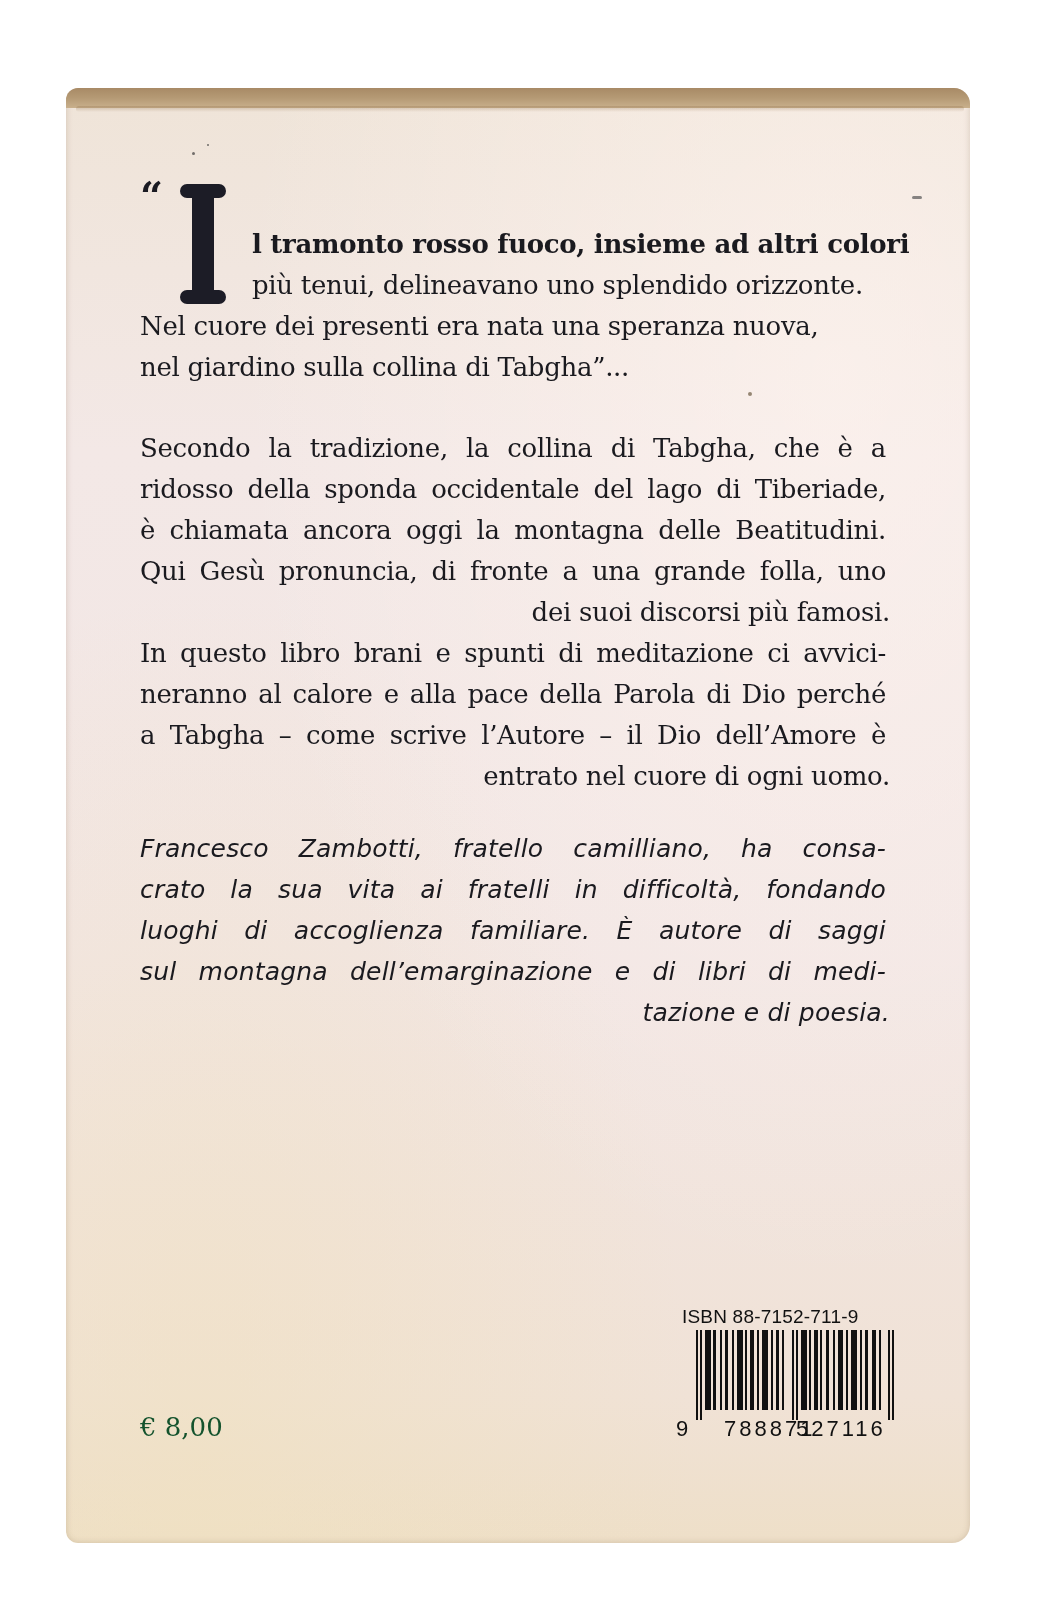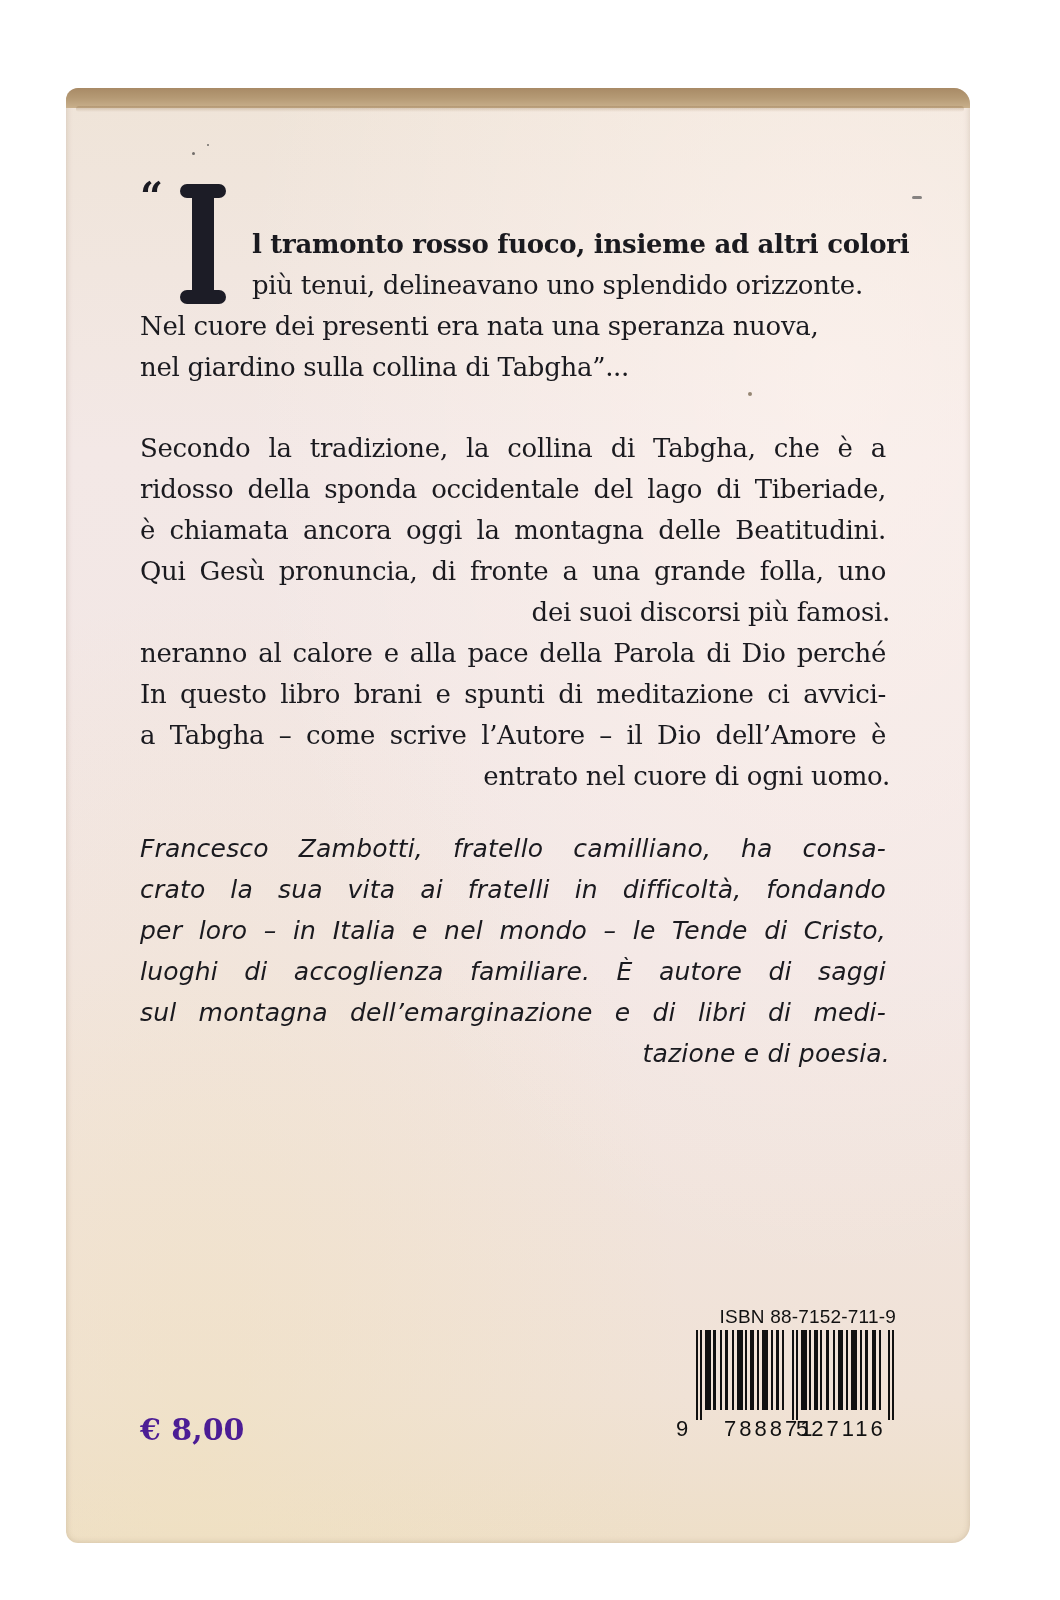--- a/index.html
+++ b/index.html
@@ -120,34 +120,34 @@
       font-family: "DejaVu Sans", sans-serif;
       font-style: italic;
       font-size: 25px;
       letter-spacing: 0.2px;
     }
     .price {
       position: absolute;
       left: 140px;
       top: 1412px;
       font-family: "DejaVu Serif", serif;
-      font-weight: bold;
-      font-size: 30px;
-      color: #4c1d95;
+      font-weight: normal;
+      font-size: 26px;
+      color: #14532d;
     }
     .isbn-label {
       position: absolute;
       left: 682px;
       top: 1306px;
       width: 214px;
       font-family: "Liberation Sans", sans-serif;
       font-size: 19px;
       color: #111;
       letter-spacing: 0.2px;
-      text-align: right;
+      text-align: left;
     }
     .barcode {
       position: absolute;
       left: 696px;
       top: 1330px;
       width: 200px;
       height: 90px;
     }
     .ean-digits {
       position: absolute;
@@ -194,30 +194,29 @@
   <div class="quote-line" style="left:112px;top:89px;">più tenui, delineavano uno splendido orizzonte.</div>
   <div class="quote-line" style="left:0;top:171px;">nel giardino sulla collina di Tabgha”...</div>
 </div>
 
 <div class="text-block para" style="top:428px;">
   <span class="justify-line">Secondo la tradizione, la collina di Tabgha, che è a</span>
   <span class="justify-line">ridosso della sponda occidentale del lago di Tiberiade,</span>
   <span class="justify-line">è chiamata ancora oggi la montagna delle Beatitudini.</span>
   <span class="justify-line">Qui Gesù pronuncia, di fronte a una grande folla, uno</span>
   <span class="last-line">dei suoi discorsi più famosi.</span>
+  <span class="justify-line">In questo libro brani e spunti di meditazione ci avvici-</span>
   <span class="justify-line">neranno al calore e alla pace della Parola di Dio perché</span>
-  <span class="justify-line">In questo libro brani e spunti di meditazione ci avvici-</span>
   <span class="justify-line">a Tabgha – come scrive l’Autore – il Dio dell’Amore è</span>
   <span class="last-line">entrato nel cuore di ogni uomo.</span>
 </div>
 
 <div class="text-block para italic" style="top:828px;">
   <span class="justify-line">Francesco Zambotti, fratello camilliano, ha consa-</span>
   <span class="justify-line">crato la sua vita ai fratelli in difficoltà, fondando</span>
-  <span class="justify-line">per loro – in Italia e nel mondo – le Tende di Cristo,</span>
   <span class="justify-line">luoghi di accoglienza familiare. È autore di saggi</span>
   <span class="justify-line">sul montagna dell’emarginazione e di libri di medi-</span>
   <span class="last-line">tazione e di poesia.</span>
 </div>
 
 <div class="price">€ 8,00</div>
 
 <div class="isbn-label">ISBN 88-7152-711-9</div>
 <svg class="barcode" viewBox="0 0 200 90" preserveAspectRatio="none">
   <g fill="#111">

